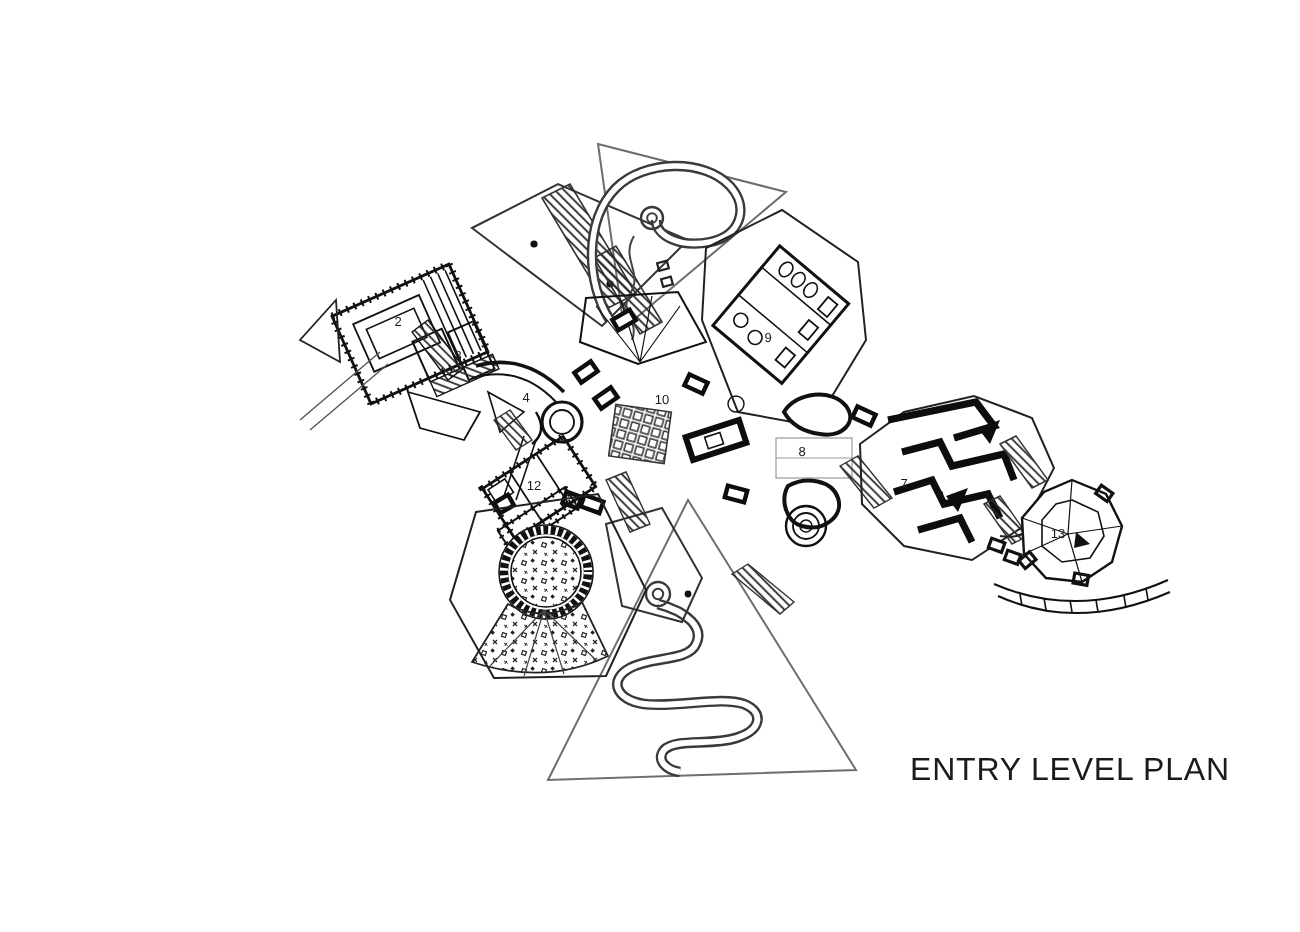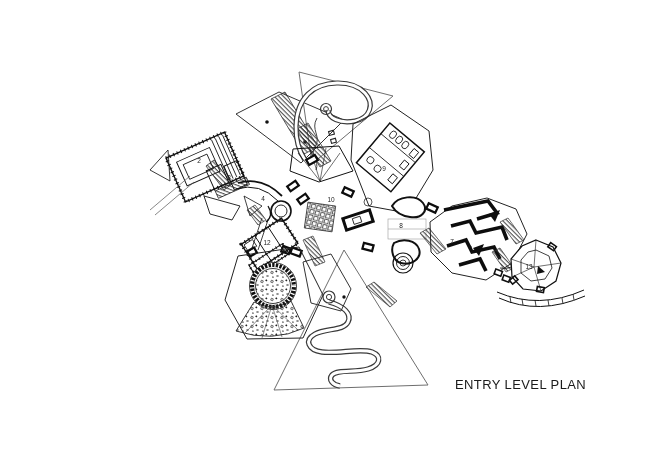--- a/index.html
+++ b/index.html
@@ -1,20 +1,20 @@
 <!DOCTYPE html>
 <html><head>
 <meta charset="utf-8">
 <style>
   html,body{margin:0;padding:0;background:#ffffff;}
   .stage{position:relative;width:650px;height:466px;background:#ffffff;overflow:hidden;
          font-family:"Liberation Sans", sans-serif;}
   svg{position:absolute;left:0;top:0;}
   .rl{font-family:"Liberation Sans", sans-serif;font-size:6.5px;fill:#1c1c1c;text-anchor:middle;}
-  .plan-title{position:absolute;left:455px;top:377px;font-size:13px;color:#1b1b1b;
+  .plan-title{position:absolute;left:455px;top:377px;font-size:16px;color:#1b1b1b;
               letter-spacing:0.4px;font-family:"Liberation Sans", sans-serif;}
 </style>
 </head>
 <body>
 
 <div class="stage">
 <svg width="650" height="466" viewBox="0 0 650 466">
   <defs>
     <pattern id="waffle" width="5.5" height="5.5" patternUnits="userSpaceOnUse" patternTransform="rotate(8)">
       <rect x="0.6" y="0.6" width="3.9" height="3.9" fill="none" stroke="#222" stroke-width="0.7"></rect>

